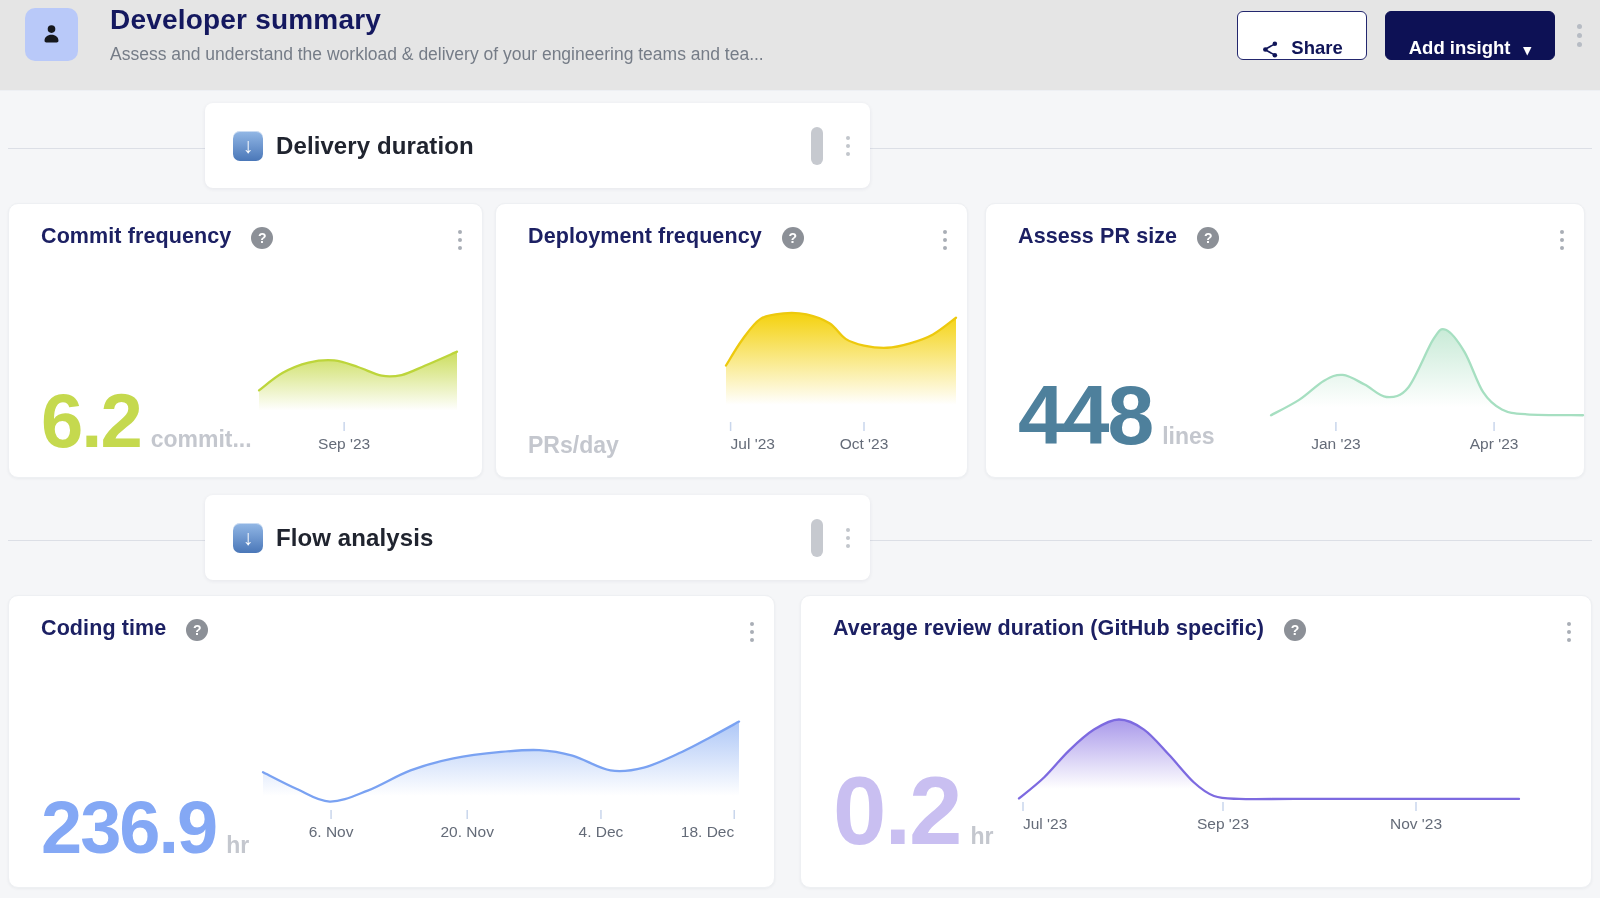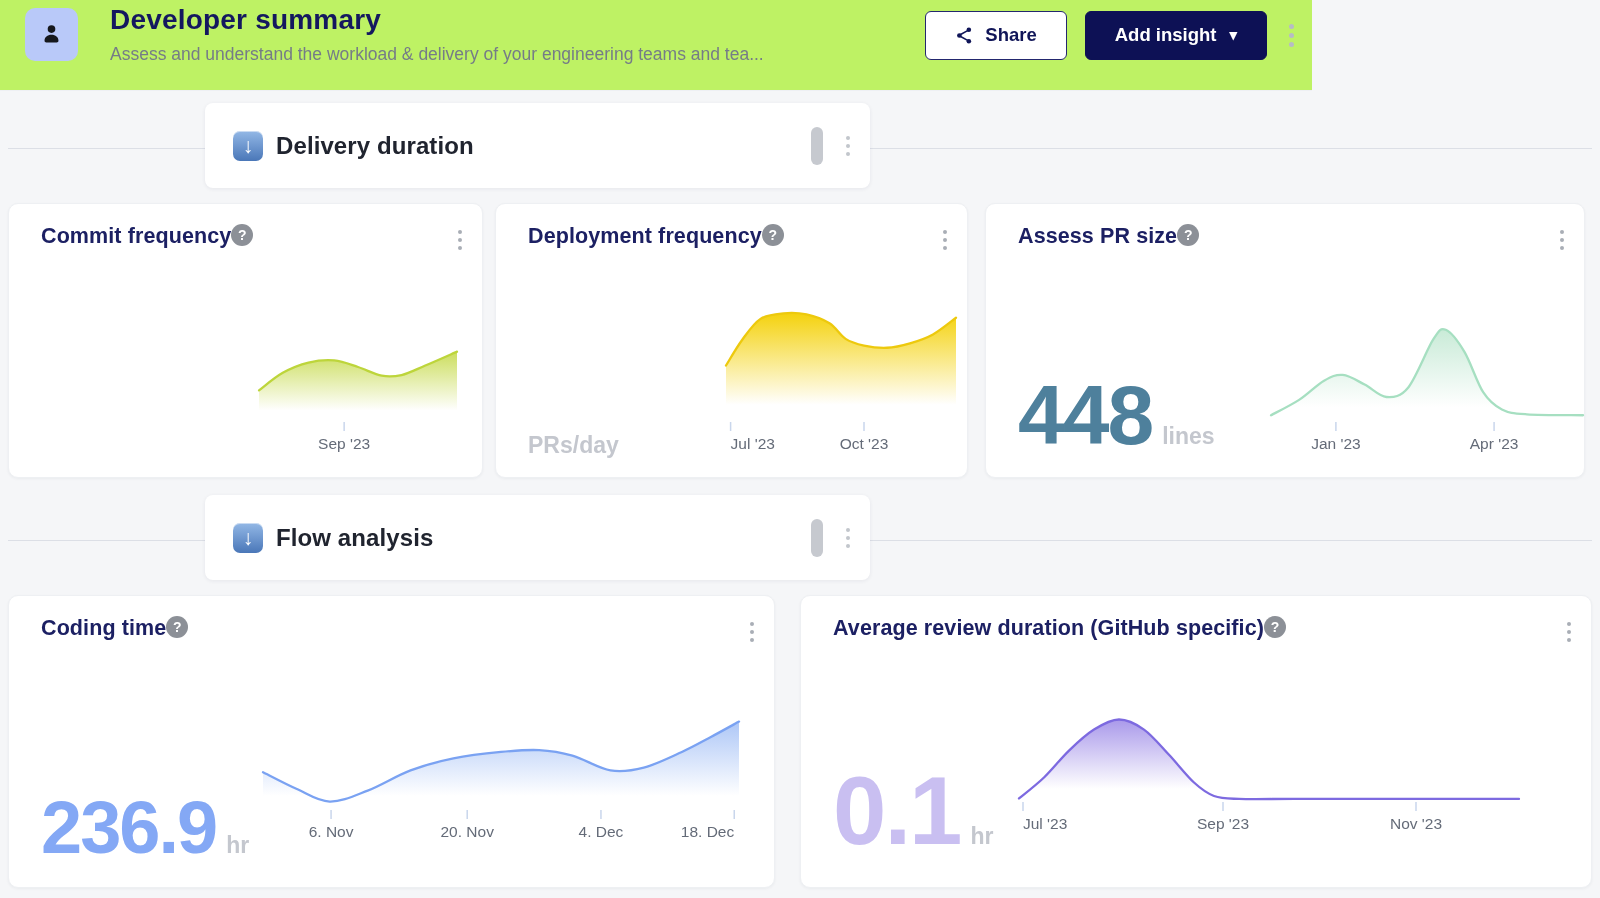--- a/index.html
+++ b/index.html
@@ -2,26 +2,26 @@
 <html><head>
 <meta charset="utf-8">
 <style>
   html,body{margin:0;padding:0;}
   body{
     width:1600px;height:898px;position:relative;overflow:hidden;
     background:#f5f6f8;font-family:"Liberation Sans",sans-serif;
     -webkit-font-smoothing:antialiased;
   }
   
-  .topbar{position:absolute;left:0;top:0;width:1312px;height:90px;background:#bef264;border-bottom:1px solid #eef0f4;z-index:5;}
+  .topbar{position:absolute;left:0;top:0;width:1600px;height:90px;background:#e5e5e5;border-bottom:1px solid #eef0f4;z-index:5;}
   .avatar{position:absolute;left:25px;top:8px;width:53px;height:53px;border-radius:10px;background:#b9c9f9;display:flex;align-items:center;justify-content:center;}
   .page-title{position:absolute;left:110px;top:4px;font-size:28px;font-weight:700;color:#14185f;letter-spacing:.2px;}
   .page-sub{position:absolute;left:110px;top:44px;font-size:17.5px;color:#757c87;}
   .actions{position:absolute;right:14px;top:10px;height:50px;display:flex;align-items:center;gap:18px;}
-  .btn{height:49px;display:flex;align-items:center;gap:11px;padding:0 29px;border-radius:6px;
+  .btn{height:49px;display:flex;align-items:flex-end;gap:11px;padding:0 23px;border-radius:6px;
        border:1.5px solid #23276e;background:#fff;color:#101558;font-size:18.5px;font-weight:700;cursor:pointer;}
   .btn.primary{background:#0d1155;border-color:#0d1155;color:#fff;gap:13px;}
   .kebab{display:flex;flex-direction:column;gap:4px;padding:4px;cursor:pointer;}
   .kebab i{width:5px;height:5px;border-radius:50%;background:#b7bcc4;display:block;}
   
   .divider{position:absolute;left:8px;width:1584px;height:1px;background:#dcdfe6;z-index:1;}
   .section{position:absolute;left:205px;width:665px;height:85px;background:#fff;border-radius:8px;
            box-shadow:0 1px 4px rgba(25,35,65,.07);display:flex;align-items:center;padding:0 28px;z-index:2;box-sizing:border-box;}
   .emoji-down{width:30px;height:30px;border-radius:7px;background:linear-gradient(180deg,#93b8e6 0%,#4a77b8 100%);
               color:#fff;font-size:21px;font-weight:700;display:flex;align-items:center;justify-content:center;
@@ -30,21 +30,21 @@
   .drag-pill{position:absolute;right:47px;top:50%;transform:translateY(-50%);width:12px;height:38px;border-radius:6px;background:#c6c9cf;cursor:grab;}
   .section .kebab{position:absolute;right:16px;top:50%;transform:translateY(-50%);}
   .section .kebab i{width:4px;height:4px;background:#c2c6cc;}
   
   .card{position:absolute;background:#fff;border:1px solid #eef0f3;border-radius:10px;box-shadow:0 1px 3px rgba(25,35,65,.05);box-sizing:border-box;z-index:2;}
   #card-0{left:8px;  top:203px;width:475px;height:275px;}
   #card-1{left:495px;top:203px;width:473px;height:275px;}
   #card-2{left:985px;top:203px;width:600px;height:275px;}
   #card-3{left:8px;  top:595px;width:767px;height:293px;}
   #card-4{left:800px;top:595px;width:792px;height:293px;}
-  .card-head{position:absolute;left:32px;top:20px;display:flex;align-items:flex-start;gap:0;}
+  .card-head{position:absolute;left:32px;top:20px;display:flex;align-items:flex-end;gap:20px;}
   .card-title{font-size:21.5px;font-weight:700;color:#1c2063;letter-spacing:.1px;}
   .help{width:22px;height:22px;border-radius:50%;background:#8c9097;color:#fff;font-size:14px;font-weight:700;
         display:flex;align-items:center;justify-content:center;cursor:pointer;flex:0 0 auto;}
   .card .kebab{position:absolute;right:16px;top:22px;}
   .card .kebab i{width:4px;height:4px;background:#a9aeb6;}
   .value-row{position:absolute;left:32px;display:flex;align-items:baseline;gap:10px;white-space:nowrap;}
   .value{font-weight:700;letter-spacing:-2px;line-height:1;}
   .unit{font-size:23px;font-weight:700;color:#c4c7ce;letter-spacing:0;}
   #card-0 .value-row{bottom:18px;} #card-0 .value{font-size:76px;}
   #card-1 .value-row{bottom:18px;} #card-1 .value{font-size:76px;}
@@ -135,20 +135,24 @@
             <stop offset="0" stop-color="#c9dc55" stop-opacity="0.95"></stop>
             <stop offset="0.85" stop-color="#c9dc55" stop-opacity="0"></stop>
           </linearGradient>
         </defs>
         <path d="M0,46.34 C3.9599999999999995,43.42 15.509999999999998,33.443333333333335 23.759999999999998,28.82 C32.01,24.196666666666665 40.92,20.668333333333326 49.5,18.599999999999994 C58.08,16.531666666666663 66.99,15.680000000000001 75.24,16.410000000000004 C83.49,17.140000000000004 91.08,20.425000000000004 99,22.980000000000004 C106.92,25.535000000000004 115.5,30.40166666666667 122.76,31.740000000000002 C130.02,33.07833333333333 135.3,32.71333333333333 142.56,31.009999999999998 C149.82,29.306666666666665 157.07999999999998,25.413333333333327 166.32,21.519999999999996 C175.56,17.626666666666665 192.72,9.961666666666671 198,7.650000000000006 L198,77 L0,77 Z" fill="url(#g0)" stroke="none"></path>
         <path d="M0,46.34 C3.9599999999999995,43.42 15.509999999999998,33.443333333333335 23.759999999999998,28.82 C32.01,24.196666666666665 40.92,20.668333333333326 49.5,18.599999999999994 C58.08,16.531666666666663 66.99,15.680000000000001 75.24,16.410000000000004 C83.49,17.140000000000004 91.08,20.425000000000004 99,22.980000000000004 C106.92,25.535000000000004 115.5,30.40166666666667 122.76,31.740000000000002 C130.02,33.07833333333333 135.3,32.71333333333333 142.56,31.009999999999998 C149.82,29.306666666666665 157.07999999999998,25.413333333333327 166.32,21.519999999999996 C175.56,17.626666666666665 192.72,9.961666666666671 198,7.650000000000006" fill="none" stroke="#bdd53b" stroke-width="2.3" stroke-linecap="round"></path>
         <line x1="85.14" x2="85.14" y1="78" y2="87" stroke="#c9d6ec" stroke-width="1.5"></line>
         <text x="85.14" y="105" fill="#646b78" font-size="15.5" text-anchor="middle">Sep '23</text>
       </svg>
     </div>
+  <div class="value-row">
+    <span class="value" style="color: rgb(197, 217, 78);">6.2</span>
+    <span class="unit">commit...</span>
+  </div>
 </div>
 
 <div class="card" id="card-1">
   <div class="card-head">
     <span class="card-title">Deployment frequency</span>
     <span class="help">?</span>
   </div>
   <div class="kebab">
       <i></i>
       <i></i>
@@ -265,16 +269,16 @@
         <path d="M0,85.48 C4.166666666666667,81.98 16.666666666666664,72.46 25,64.47999999999999 C33.333333333333336,56.499999999999986 41.666666666666664,45.58 50,37.6 C58.333333333333336,29.620000000000005 66.66666666666667,21.78000000000001 75,16.60000000000001 C83.33333333333333,11.420000000000009 91.66666666666667,6.519999999999996 100,6.519999999999996 C108.33333333333333,6.519999999999996 116.66666666666667,10.72000000000001 125,16.60000000000001 C133.33333333333334,22.480000000000008 141.66666666666666,32.98 150,41.8 C158.33333333333334,50.62 167.5,62.66 175,69.52 C182.5,76.38 187.5,80.22999999999999 195,82.96 C202.5,85.69 206.66666666666666,85.41 220,85.9 C233.33333333333334,86.39000000000001 253.33333333333334,85.9 275,85.9 C296.6666666666667,85.9 325,85.9 350,85.9 C375,85.9 400,85.9 425,85.9 C450,85.9 487.5,85.9 500,85.9" fill="none" stroke="#7d6ae0" stroke-width="2.3" stroke-linecap="round"></path>
         <line x1="4" x2="4" y1="89" y2="98" stroke="#c9d6ec" stroke-width="1.5"></line>
         <text x="4" y="116" fill="#646b78" font-size="15.5" text-anchor="start">Jul '23</text>
         <line x1="204" x2="204" y1="89" y2="98" stroke="#c9d6ec" stroke-width="1.5"></line>
         <text x="204" y="116" fill="#646b78" font-size="15.5" text-anchor="middle">Sep '23</text>
         <line x1="397" x2="397" y1="89" y2="98" stroke="#c9d6ec" stroke-width="1.5"></line>
         <text x="397" y="116" fill="#646b78" font-size="15.5" text-anchor="middle">Nov '23</text>
       </svg>
     </div>
   <div class="value-row">
-    <span class="value" style="color: rgb(201, 191, 241);">0.1</span>
+    <span class="value" style="color: rgb(201, 191, 241);">0.2</span>
     <span class="unit">hr</span>
   </div>
 </div>
 
 </body></html>

